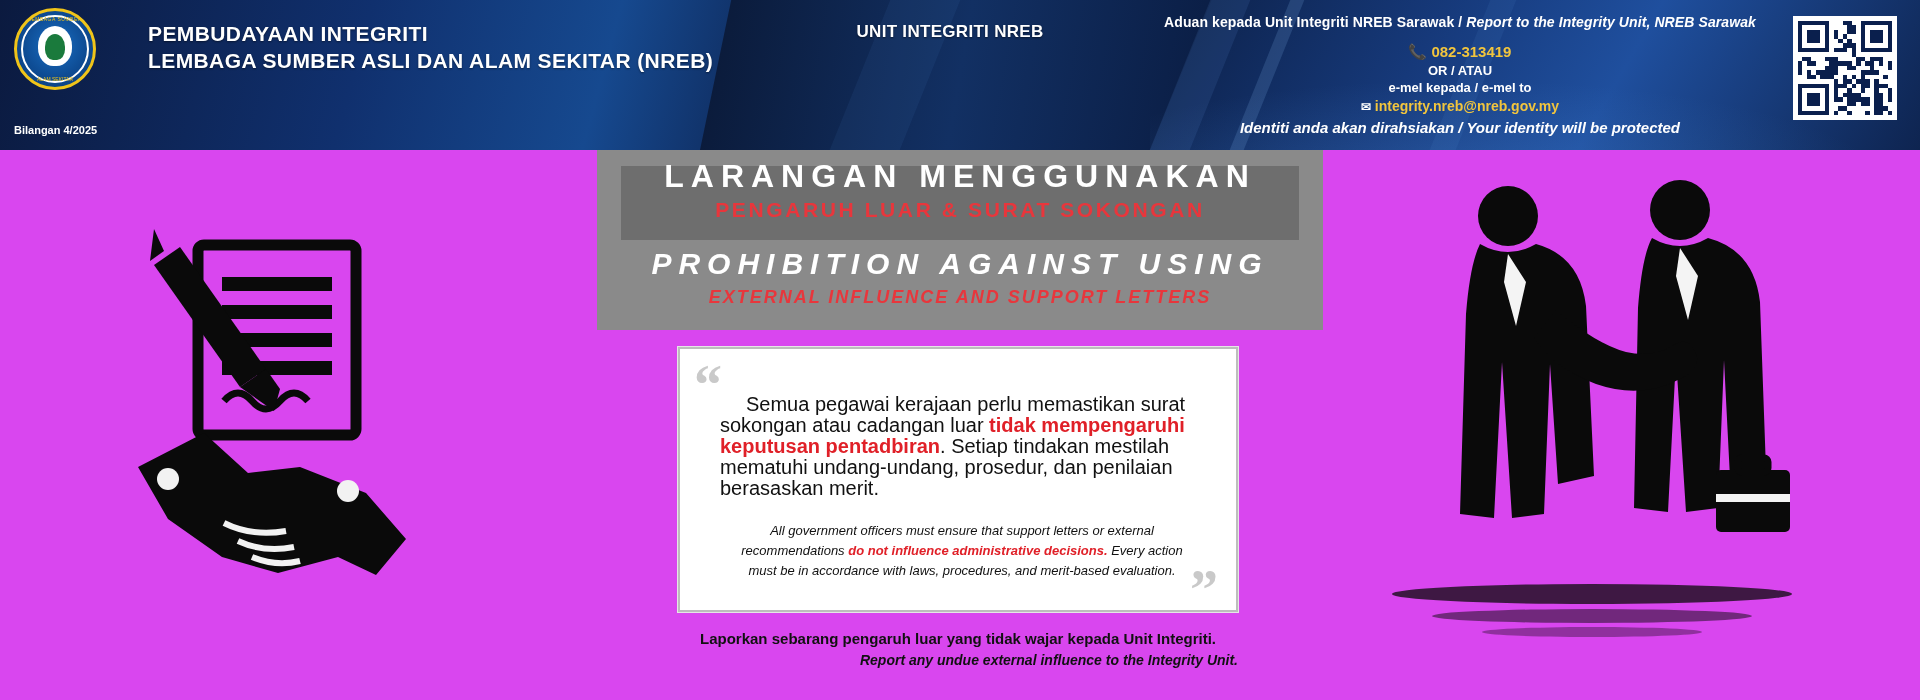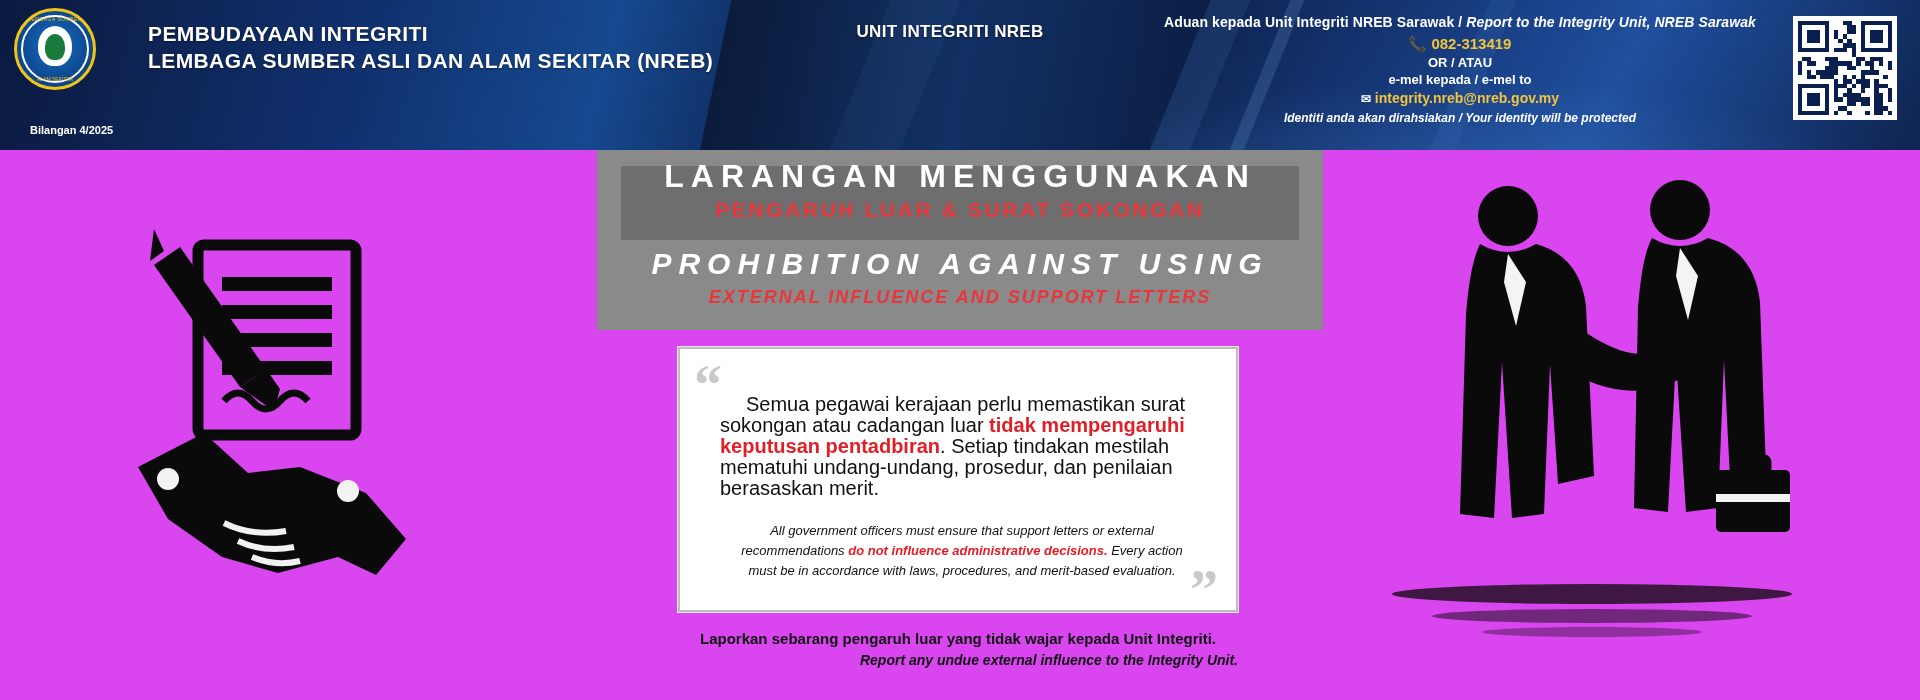--- a/index.html
+++ b/index.html
@@ -118,21 +118,20 @@
     text-shadow: 0 1px 2px rgba(0,0,0,.45);
   }
   .org-title .l2 { display: block; }
 
   .bilangan {
     position: absolute;
     top: 124px; left: 14px;
     color: #ffffff;
     font-size: 11px;
     font-weight: bold;
-    margin-left: 16px;
   }
 
   .unit-title {
     position: absolute;
     top: 22px; left: 790px;
     width: 320px;
     text-align: center;
     color: #ffffff;
     font-size: 17px;
     font-weight: bold;
@@ -147,21 +146,21 @@
     text-align: center;
     color: #ffffff;
   }
   .report-line1 {
     font-size: 14px;
     font-weight: bold;
     letter-spacing: .1px;
   }
   .report-line1 .it { font-style: italic; font-weight: bold; text-align: right; }
   .report-phone {
-    margin-top: 5px;
+    margin-top: 13px;
     font-size: 15px;
     font-weight: bold;
     color: #f2c53d;
   }
   .report-or {
     margin-top: 2px;
     font-size: 13px;
     font-weight: bold;
   }
   .report-email-label {
@@ -171,21 +170,21 @@
   }
   .report-email {
     margin-top: 3px;
     font-size: 14px;
     font-weight: bold;
     color: #f2c53d;
   }
   .report-email .mail-ico { color: #ffffff; font-size: 12px; }
   .report-note {
     margin-top: 5px;
-    font-size: 12px;
+    font-size: 15px;
     font-style: italic;
     font-weight: bold;
   }
 
   .qr {
     position: absolute;
     top: 16px; left: 1793px;
     width: 104px; height: 104px;
     background: #ffffff;
     padding: 5px;

